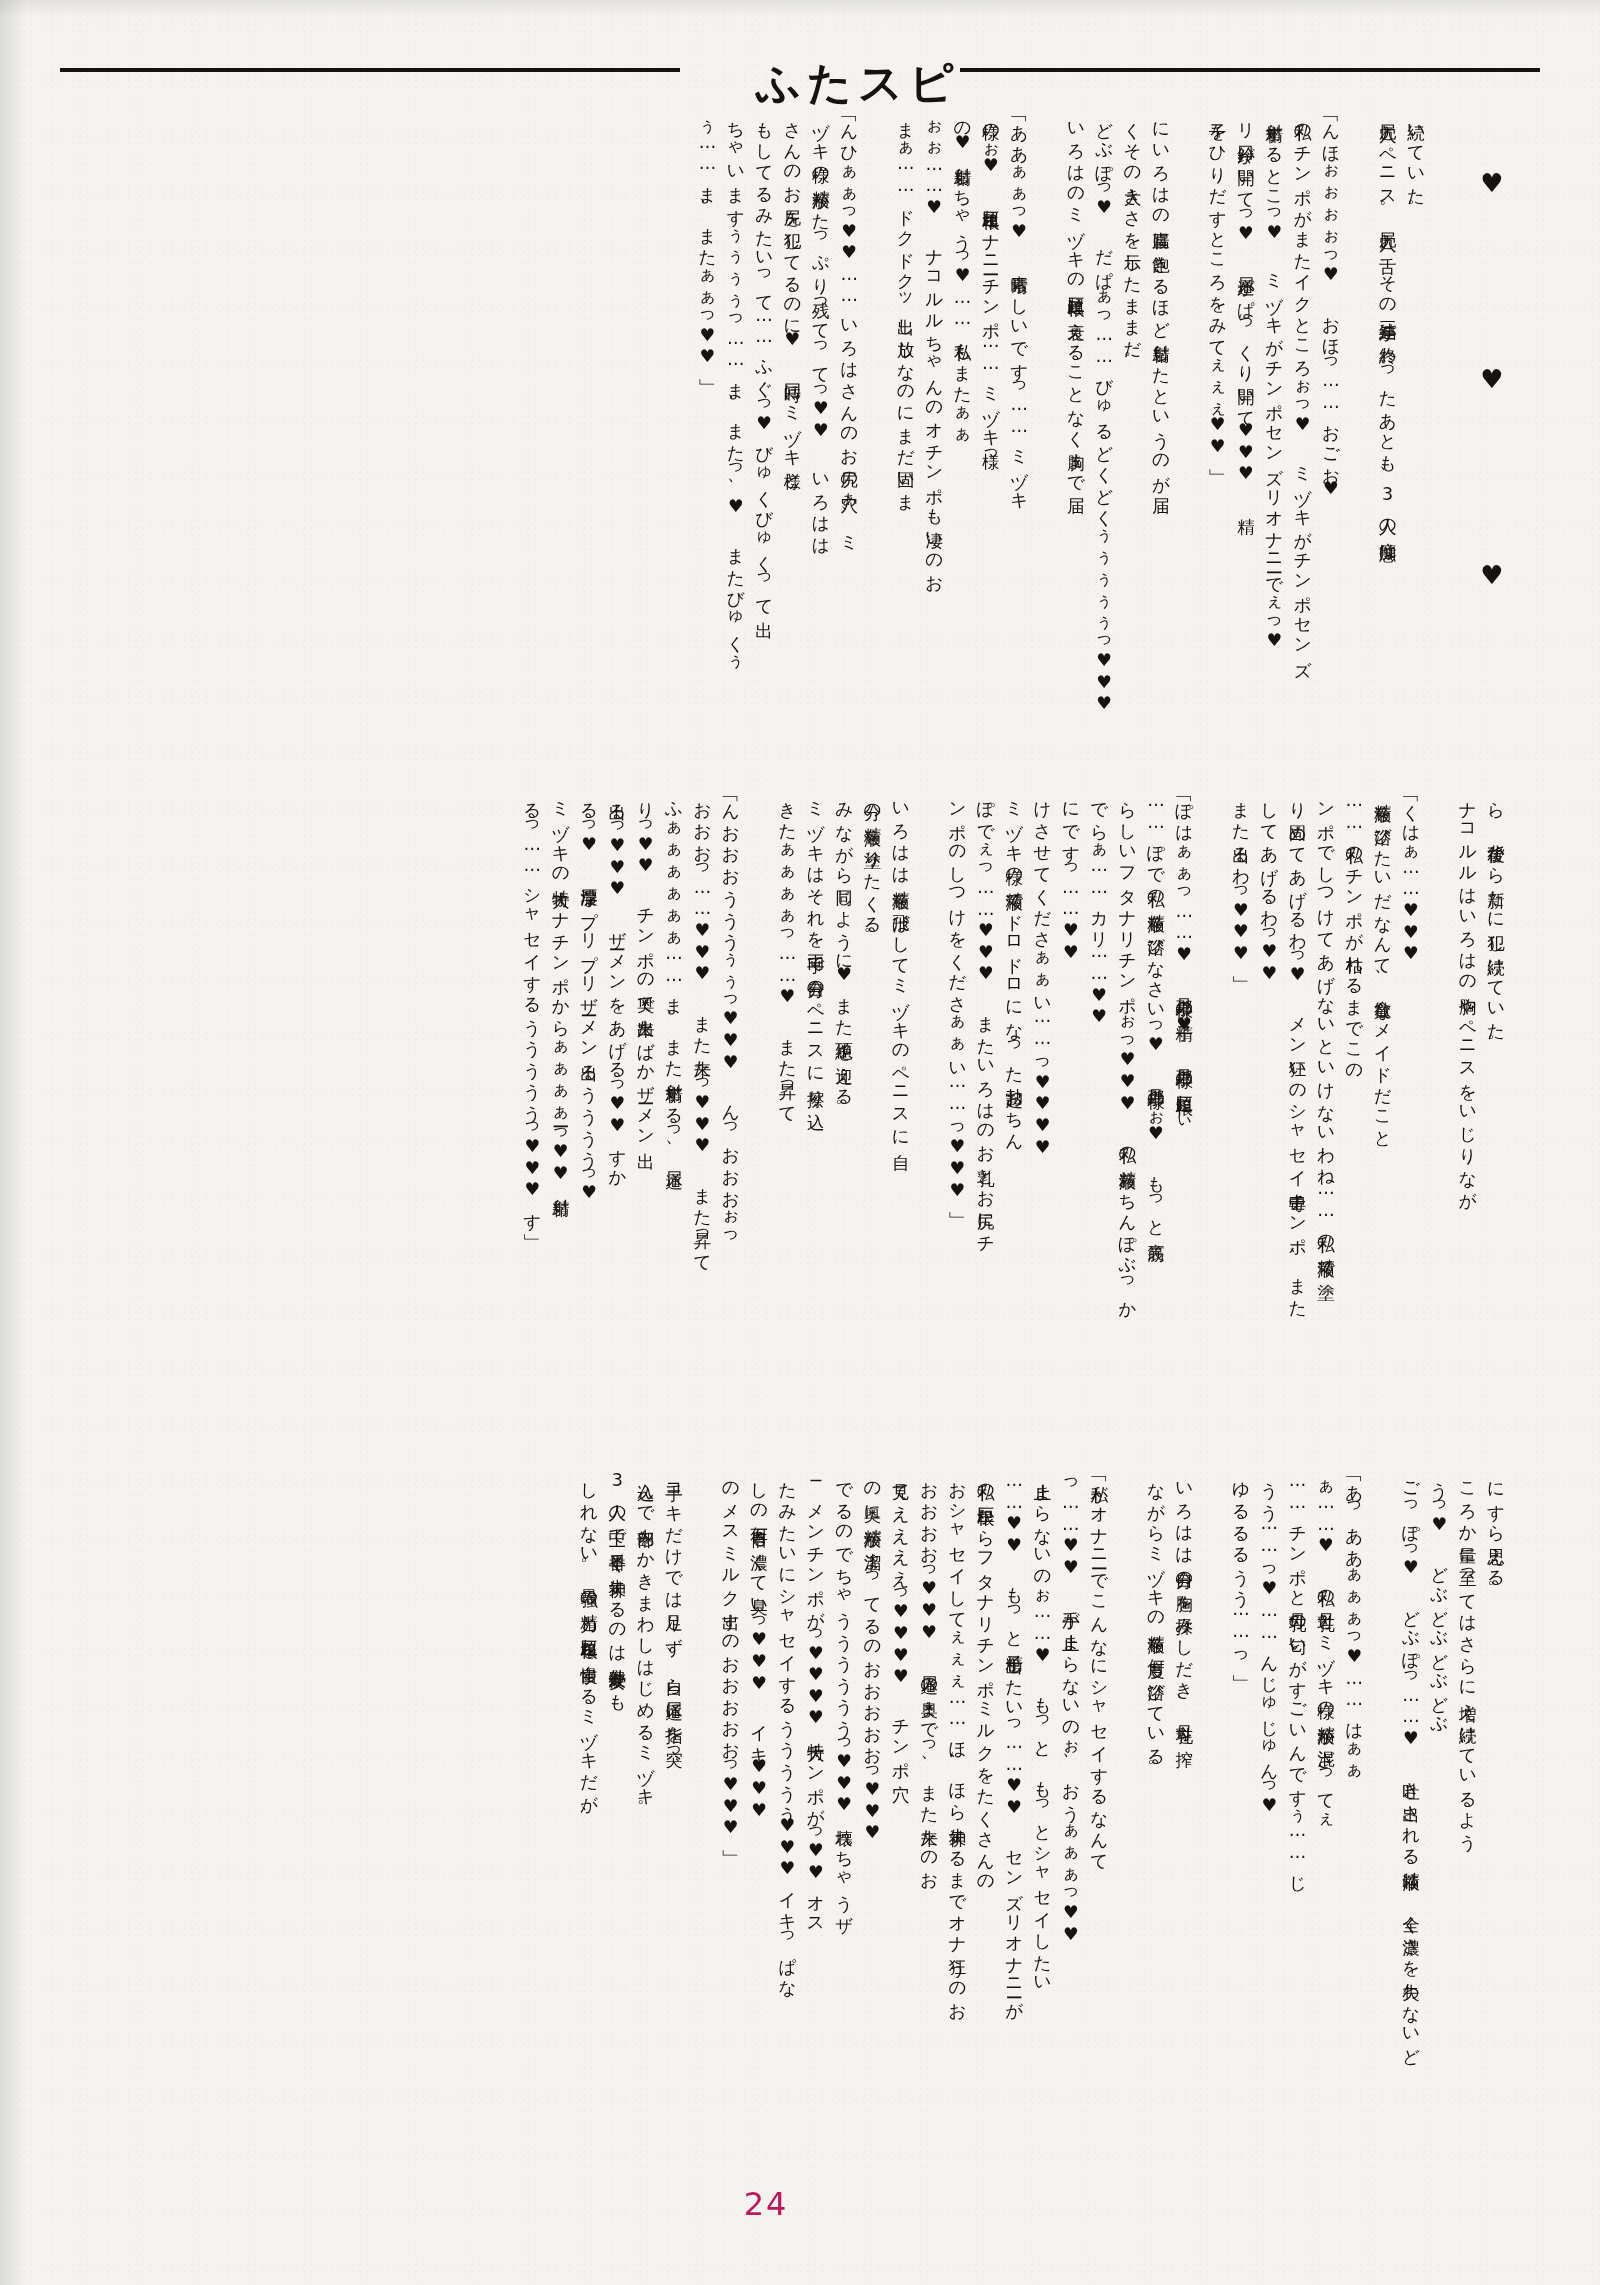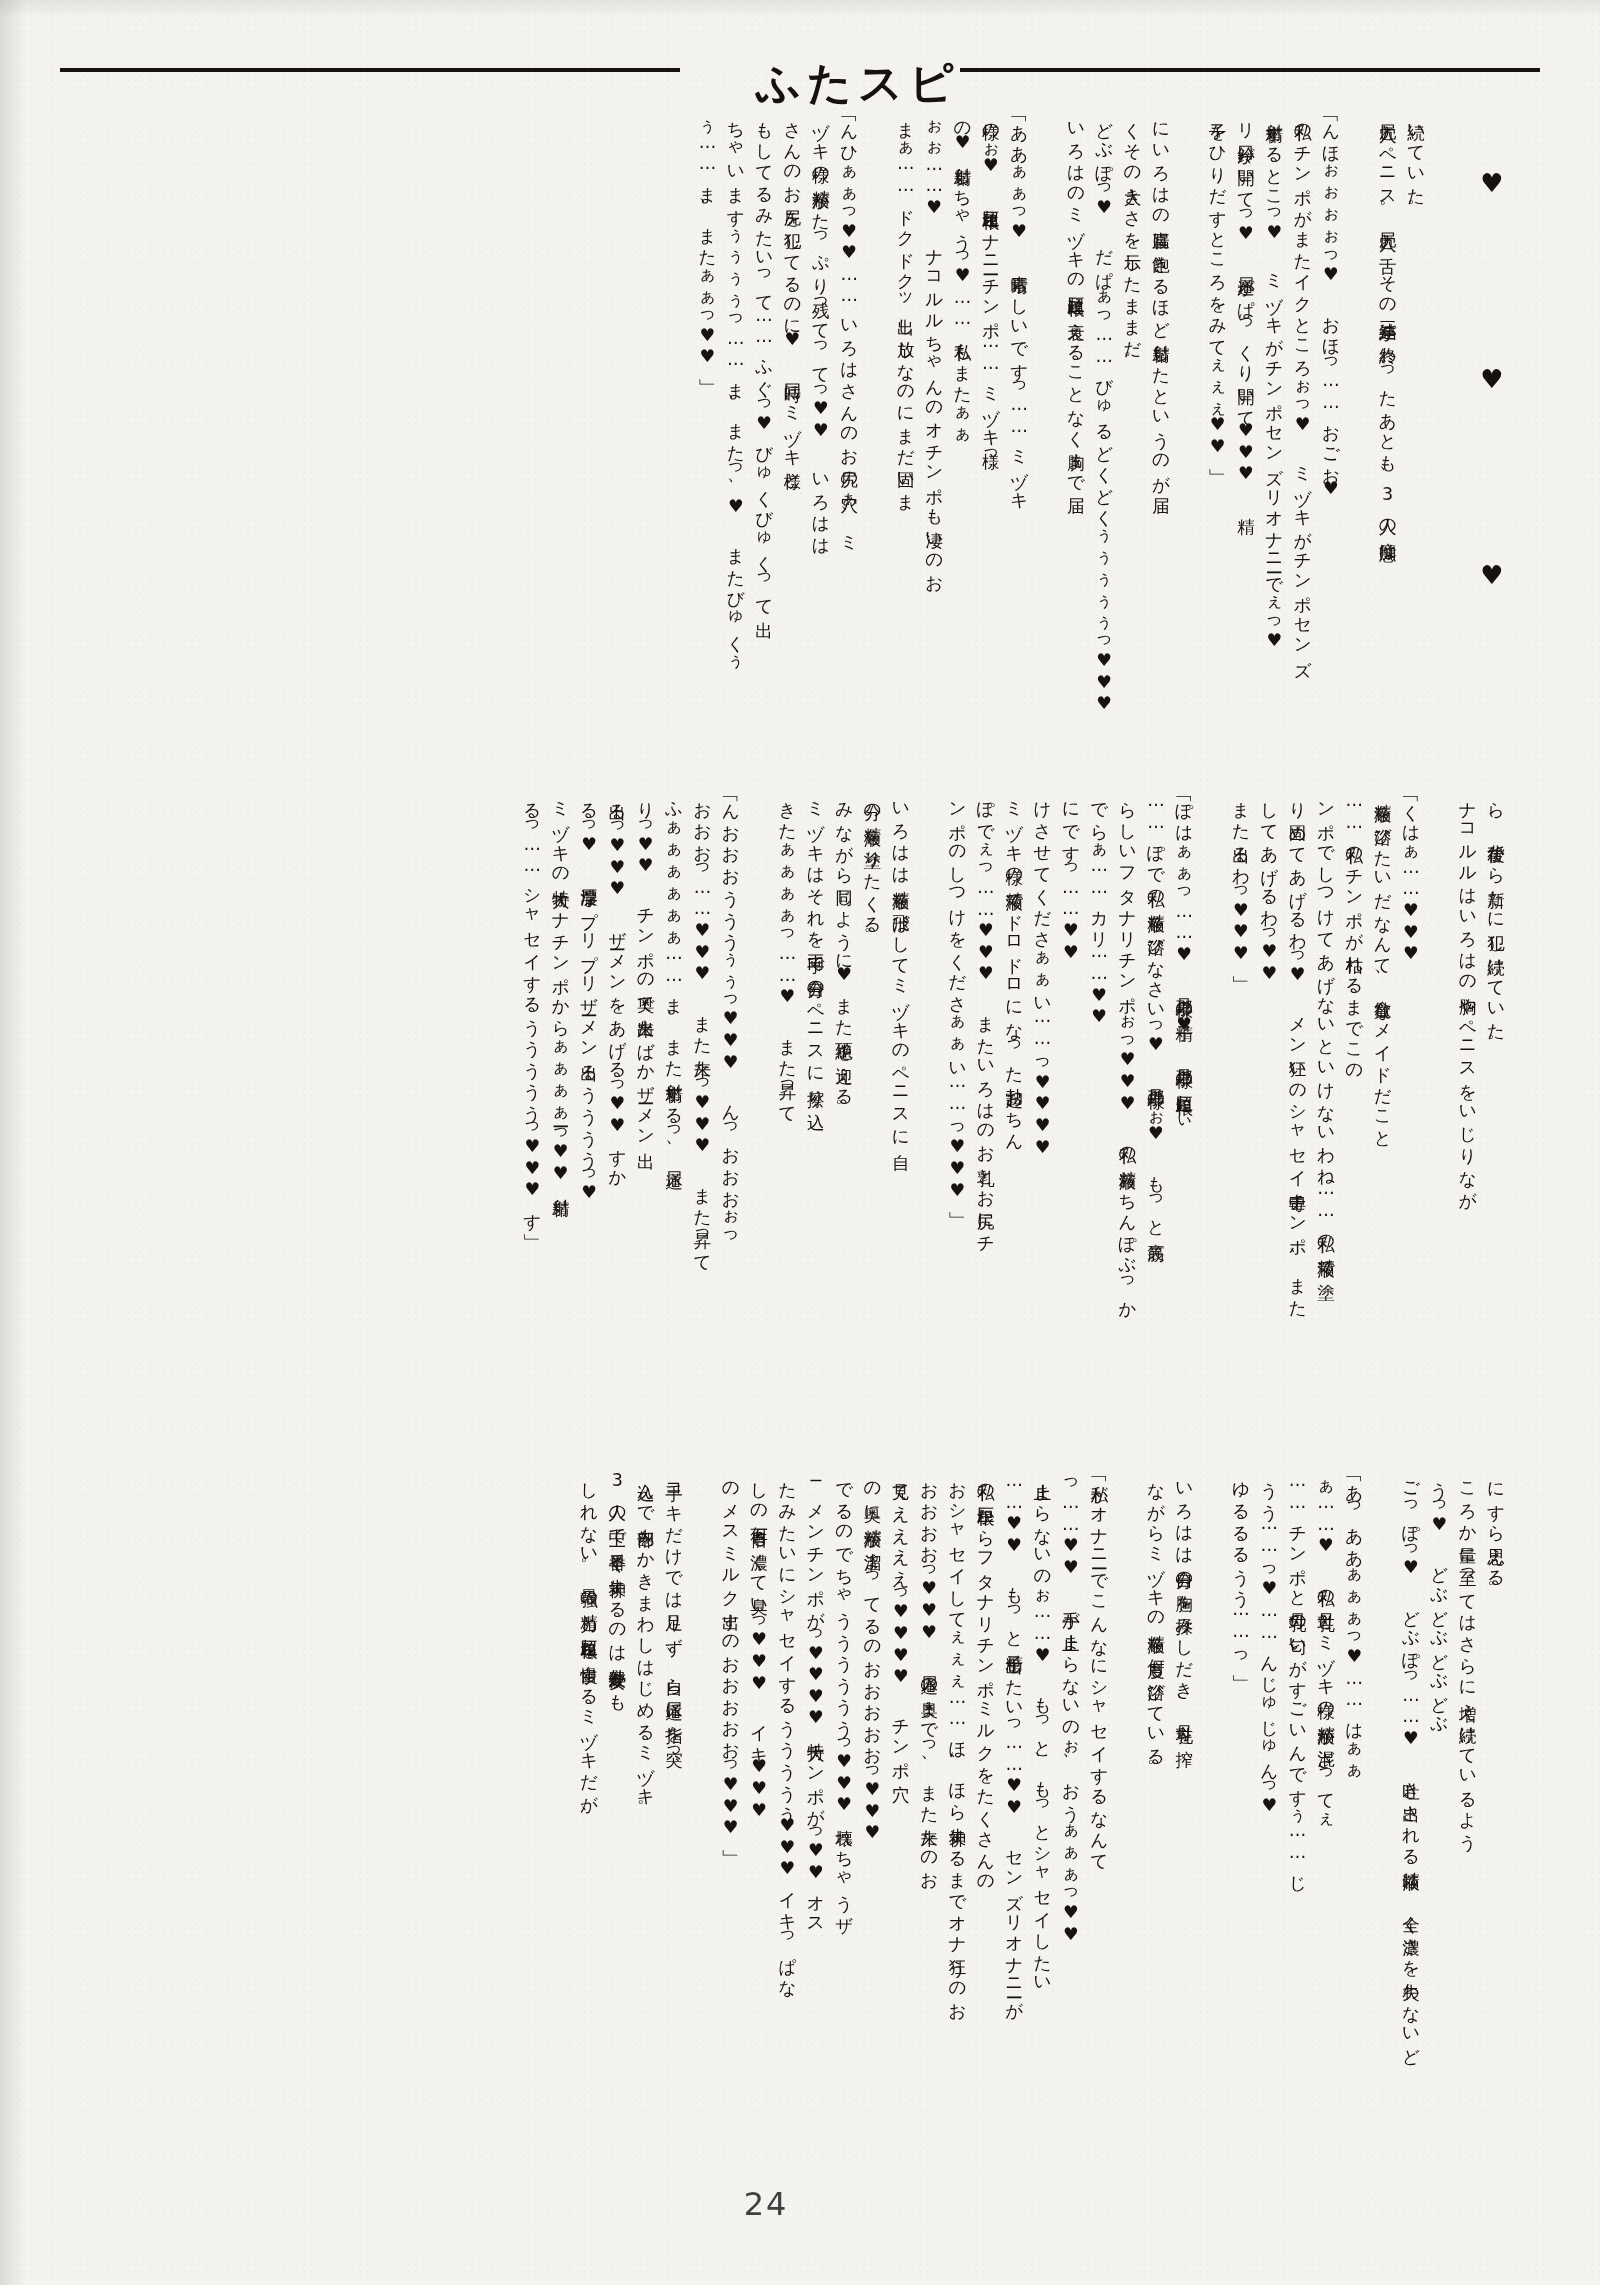--- a/index.html
+++ b/index.html
@@ -112,21 +112,21 @@
   }
 
   .pagenum {
     position: absolute;
     left: 0;
     top: 2185px;
     width: 1532px;
     text-align: center;
     font-family: "DejaVu Sans", sans-serif;
     font-size: 32px;
-    color: #404040;
+    color: #be185d;
     letter-spacing: 2px;
   }
 
   
   .edge-left {
     position: absolute;
     left: 0; top: 0; width: 26px; height: 2285px;
     background: linear-gradient(to right, rgba(0,0,0,0.10), rgba(0,0,0,0));
     pointer-events: none;
   }

